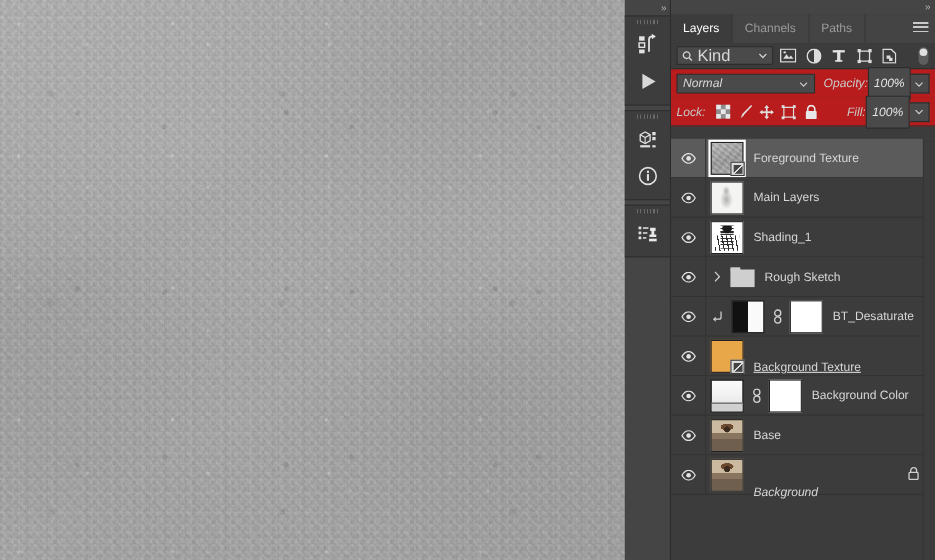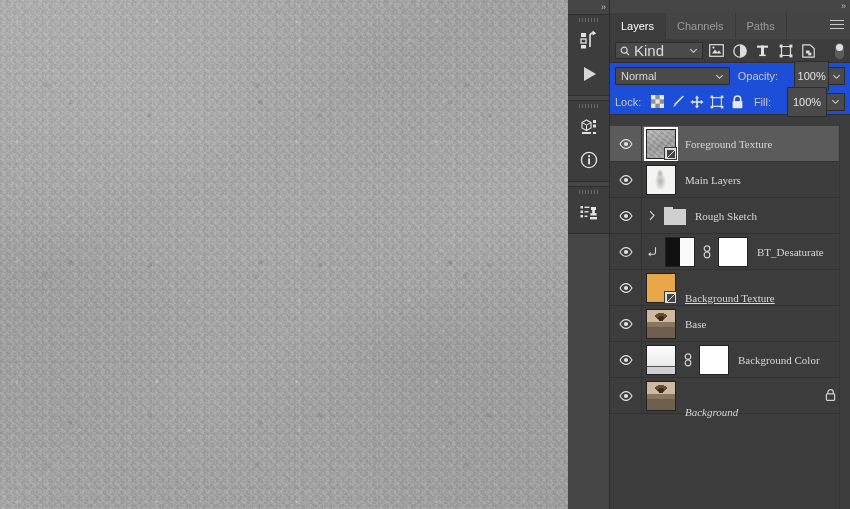--- a/index.html
+++ b/index.html
@@ -104,29 +104,29 @@
   .kind-select .lbl { font-size:15px; color:#d8d8d8; flex:1; }
   .ficon { width:19px; height:19px; display:flex; align-items:center; justify-content:center; cursor:pointer; }
   .filter-toggle {
     margin-left:auto; width:11px; height:19px; display:flex; align-items:center; justify-content:center; cursor:pointer;
   }
   .filter-toggle .knob{ width:9px;height:16px;background:#5d5d5d;border-radius:5px;position:relative;}
   .filter-toggle .knob::after{content:"";position:absolute;left:1px;top:1px;width:7px;height:7px;border-radius:50%;background:#e0e0e0;}
 
   
   .blend-row, .lock-row {
-    height:26px; display:flex; align-items:center; padding:0 5px; background:#1d4ed8;
+    height:26px; display:flex; align-items:center; padding:0 5px; background:#b91c1c;font-style:italic;
   }
   .blend-select {
     width:130px; height:18px; background:#4a4a4a; border:1px solid #2c2c2c;
     display:flex; align-items:center; padding:0 5px; border-radius:1px; cursor:pointer;
   }
   .blend-select .lbl { flex:1; font-size:11px; color:#d8d8d8; }
   .chev { width:9px; height:9px; }
-  .small-label { font-size:11px; color:#c8c8c8; margin-left:8px; margin-right:16px; }
+  .small-label { font-size:11px; color:#c8c8c8; margin-left:8px; margin-right:0; }
   .num-field {
     width:40px; height:30px; background:#4a4a4a; border:1px solid #2c2c2c;
     display:flex; align-items:center; justify-content:center; font-size:11px; color:#e2e2e2;
     border-radius:1px; cursor:text;
   }
   .num-chev {
     width:18px; height:18px; background:#4a4a4a; border:1px solid #2c2c2c; border-left:none;
     display:flex; align-items:center; justify-content:center; cursor:pointer;
   }
 
@@ -134,21 +134,21 @@
   .lock-label { font-size:11px; color:#c8c8c8; margin-right:6px; }
   .lock-icon { width:20px; height:20px; display:flex; align-items:center; justify-content:center; cursor:pointer; }
 
   
   .layer-list {
     position:absolute; left:0; top:126px; width:240px; height:383px;
     background:#3c3c3c; overflow:hidden;
   }
   .layer-row {
     position:relative; height:36px; display:flex; align-items:center;
-    border-bottom:1px solid #323232; background:#3c3c3c; cursor:pointer;font-family:Liberation Serif, serif;
+    border-bottom:1px solid #323232; background:#3c3c3c; cursor:pointer;
   }
   .layer-row.selected { background:#5b5b5b; }
   .eye-cell { width:32px; display:flex; align-items:center; justify-content:center; cursor:pointer; }
   .eye-cell.divider { border-right:1px solid #333; height:100%; }
   .thumb-cell { display:flex; align-items:center; gap:6px; padding-left:4px; }
   .thumb {
     width:30px; height:30px; background:#fff; border:1px solid #222; position:relative;
     flex:0 0 auto;
   }
   .thumb.sel-ring { outline:2px solid #ffffff; outline-offset:0px; border-color:#222; }
@@ -468,20 +468,32 @@
           <div class="eye-cell divider">
             <svg width="14" height="10" viewBox="0 0 14 10">
               <path d="M7 0.6C3.4.6 1 5 1 5s2.4 4.4 6 4.4S13 5 13 5 10.6.6 7 .6z" fill="none" stroke="#e3e3e3" stroke-width="1.1"></path>
               <circle cx="7" cy="5" r="2.1" fill="#e3e3e3"></circle>
             </svg>
           </div>
           <div class="thumb-cell">
             <span class="thumb t-sketch"></span>
           </div>
           <span class="layer-name">Main Layers</span>
+        </div>
+        <div class="layer-row">
+          <div class="eye-cell divider">
+            <svg width="14" height="10" viewBox="0 0 14 10">
+              <path d="M7 0.6C3.4.6 1 5 1 5s2.4 4.4 6 4.4S13 5 13 5 10.6.6 7 .6z" fill="none" stroke="#e3e3e3" stroke-width="1.1"></path>
+              <circle cx="7" cy="5" r="2.1" fill="#e3e3e3"></circle>
+            </svg>
+          </div>
+          <div class="thumb-cell">
+            <span class="thumb t-shade1"></span>
+          </div>
+          <span class="layer-name">Shading_1</span>
         </div>
         <div class="layer-row">
           <div class="eye-cell divider">
             <svg width="14" height="10" viewBox="0 0 14 10">
               <path d="M7 0.6C3.4.6 1 5 1 5s2.4 4.4 6 4.4S13 5 13 5 10.6.6 7 .6z" fill="none" stroke="#e3e3e3" stroke-width="1.1"></path>
               <circle cx="7" cy="5" r="2.1" fill="#e3e3e3"></circle>
             </svg>
           </div>
           <div class="thumb-cell">
             <span class="group-chev">
@@ -533,32 +545,20 @@
           <span class="layer-name renaming">Background Texture </span>
         </div>
         <div class="layer-row">
           <div class="eye-cell divider">
             <svg width="14" height="10" viewBox="0 0 14 10">
               <path d="M7 0.6C3.4.6 1 5 1 5s2.4 4.4 6 4.4S13 5 13 5 10.6.6 7 .6z" fill="none" stroke="#e3e3e3" stroke-width="1.1"></path>
               <circle cx="7" cy="5" r="2.1" fill="#e3e3e3"></circle>
             </svg>
           </div>
           <div class="thumb-cell">
-            <span class="thumb t-photo"></span>
-          </div>
-          <span class="layer-name">Base</span>
-        </div>
-        <div class="layer-row">
-          <div class="eye-cell divider">
-            <svg width="14" height="10" viewBox="0 0 14 10">
-              <path d="M7 0.6C3.4.6 1 5 1 5s2.4 4.4 6 4.4S13 5 13 5 10.6.6 7 .6z" fill="none" stroke="#e3e3e3" stroke-width="1.1"></path>
-              <circle cx="7" cy="5" r="2.1" fill="#e3e3e3"></circle>
-            </svg>
-          </div>
-          <div class="thumb-cell">
             <span class="thumb t-gradient"></span>
             <span class="link-ico">
               <svg width="10" height="14" viewBox="0 0 10 14">
                 <rect x="2.2" y="0.8" width="5.6" height="5.6" rx="2.8" fill="none" stroke="#d2d2d2" stroke-width="1.2"></rect>
                 <rect x="2.2" y="7.0" width="5.6" height="5.8" rx="2.8" fill="none" stroke="#d2d2d2" stroke-width="1.2"></rect>
               </svg>
             </span>
             <span class="mask-thumb"></span>
           </div>
           <span class="layer-name">Background Color</span>
@@ -566,20 +566,32 @@
         <div class="layer-row">
           <div class="eye-cell divider">
             <svg width="14" height="10" viewBox="0 0 14 10">
               <path d="M7 0.6C3.4.6 1 5 1 5s2.4 4.4 6 4.4S13 5 13 5 10.6.6 7 .6z" fill="none" stroke="#e3e3e3" stroke-width="1.1"></path>
               <circle cx="7" cy="5" r="2.1" fill="#e3e3e3"></circle>
             </svg>
           </div>
           <div class="thumb-cell">
             <span class="thumb t-photo"></span>
           </div>
+          <span class="layer-name">Base</span>
+        </div>
+        <div class="layer-row">
+          <div class="eye-cell divider">
+            <svg width="14" height="10" viewBox="0 0 14 10">
+              <path d="M7 0.6C3.4.6 1 5 1 5s2.4 4.4 6 4.4S13 5 13 5 10.6.6 7 .6z" fill="none" stroke="#e3e3e3" stroke-width="1.1"></path>
+              <circle cx="7" cy="5" r="2.1" fill="#e3e3e3"></circle>
+            </svg>
+          </div>
+          <div class="thumb-cell">
+            <span class="thumb t-photo"></span>
+          </div>
           <span class="layer-name italic">Background</span>
           <span class="lock-badge"><svg width="11" height="13" viewBox="0 0 11 13">
               <path d="M2.9 5.6 V3.8 a2.7 2.7 0 0 1 5.4 0 V5.6" fill="none" stroke="#cfcfcf" stroke-width="1.2"></path>
               <rect x="1.4" y="5.4" width="8.2" height="6.4" rx="0.8" fill="none" stroke="#cfcfcf" stroke-width="1.2"></rect>
             </svg></span>
         </div>
       </div>
     <div class="scroll-gutter"></div>
   </div>
 </div>

